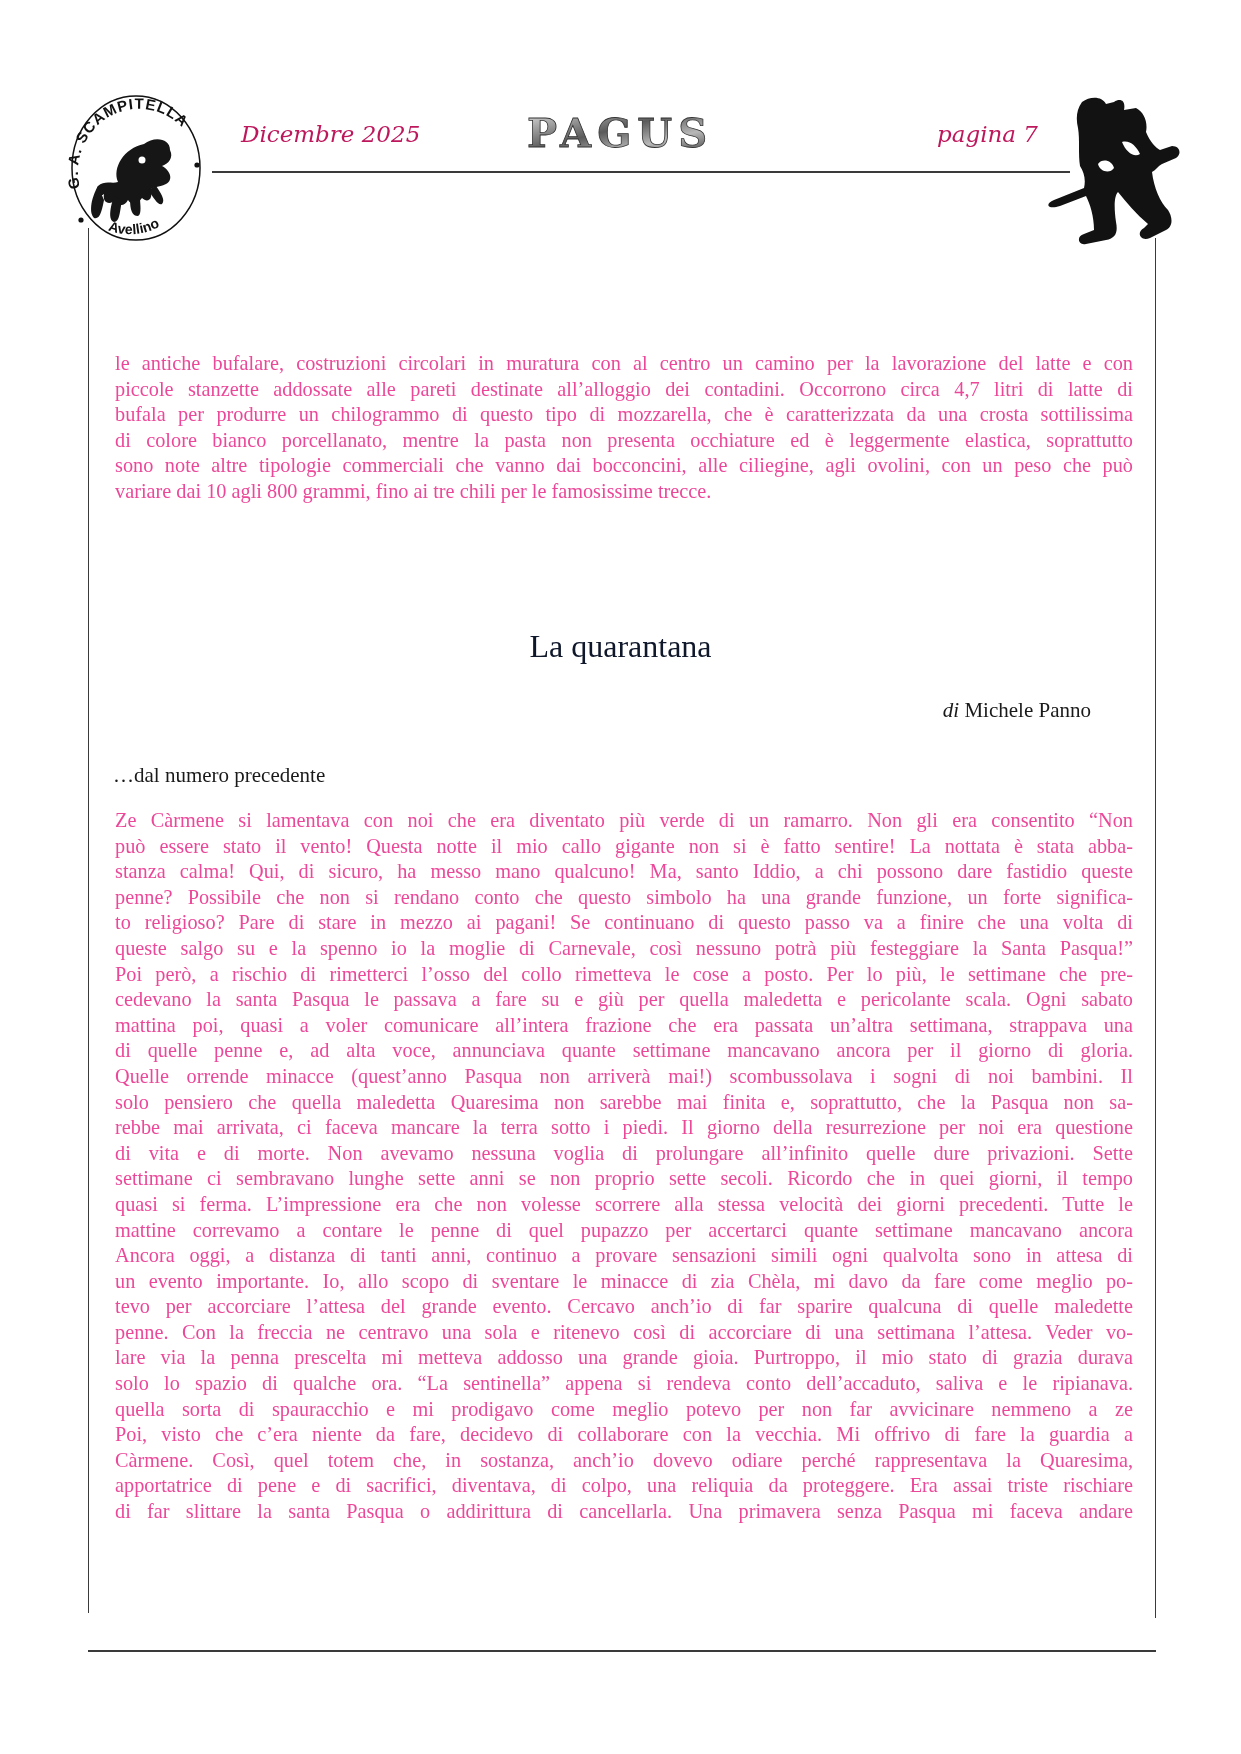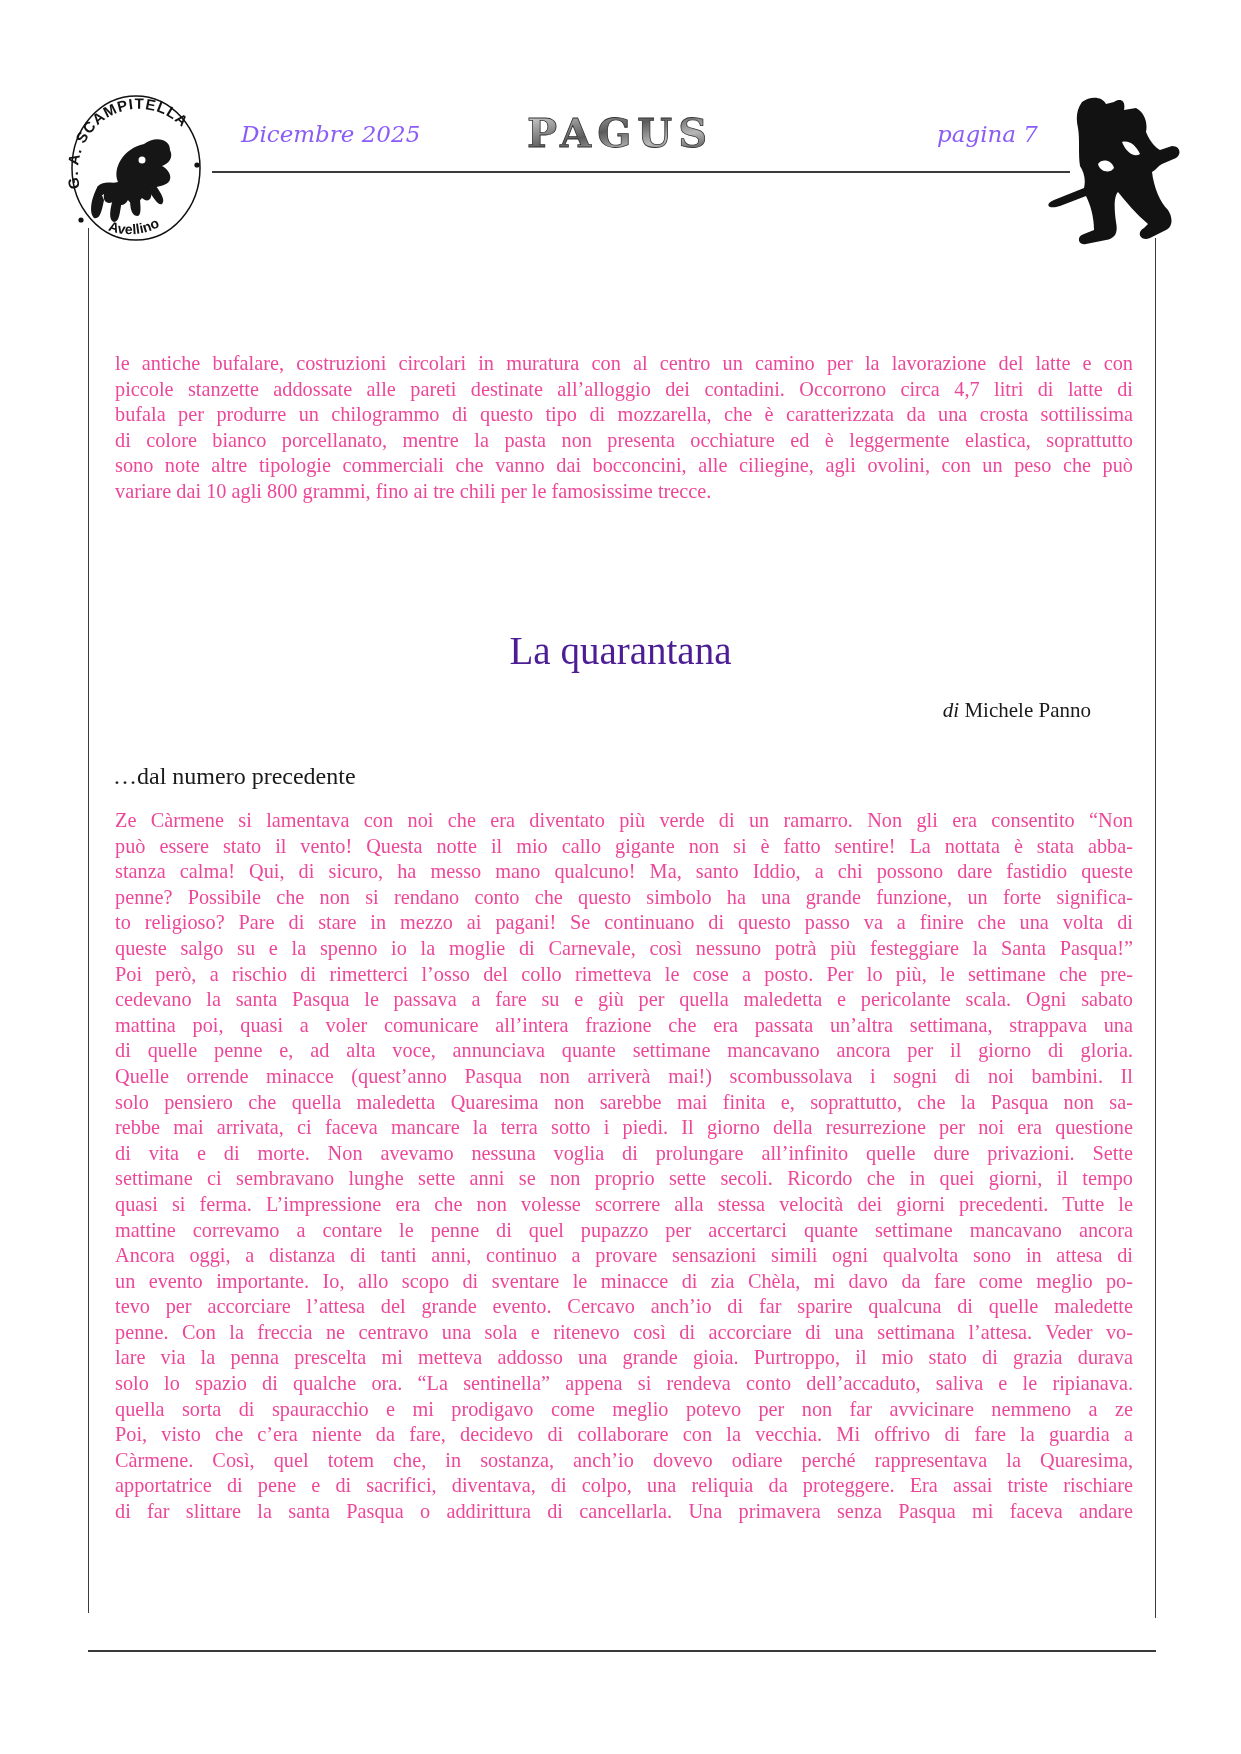--- a/index.html
+++ b/index.html
@@ -6,37 +6,37 @@
   body { width: 1241px; height: 1754px; position: relative; overflow: hidden;
          font-family: "DejaVu Serif", "Liberation Serif", serif; color: #1a1a1a; }
   .abs { position: absolute; }
   .hline { position: absolute; height: 0; border-top: 2px solid #3a3a3a; }
   .vline { position: absolute; width: 0; border-left: 1.5px solid #3a3a3a; }
 
   #logo-left { left: 58px; top: 88px; width: 156px; height: 158px; }
   #logo-right { left: 1040px; top: 92px; width: 140px; height: 160px; }
 
   .hdr-italic { font-family: "DejaVu Serif", "Liberation Serif", serif; font-style: italic;
-                font-size: 23px; color: #8b5cf6; position: absolute; }
+                font-size: 23px; color: #be185d; position: absolute; }
   #issue-date { left: 241px; top: 121px; }
   #page-number { left: 937px; top: 121px; }
 
   #masthead { left: 502px; top: 105px; width: 236px; height: 52px; }
 
   .body-text { position: absolute; left: 115px; width: 1018px; font-family: "Liberation Serif", "DejaVu Serif", serif;
                font-size: 20.3px; line-height: 25.6px; text-align: justify; color: #ec4899; }
   .body-text .ln { display: block; text-align: justify; text-align-last: justify; white-space: nowrap; }
   .body-text .ln.last { text-align-last: left; }
 
   #intro-text { top: 351px; }
   #article-title { position: absolute; left: 0; width: 1241px; top: 628px; text-align: center;
-                   font-family: "Liberation Serif", "DejaVu Serif", serif; font-size: 39px; color: #4c1d95; }
+                   font-family: "Liberation Serif", "DejaVu Serif", serif; font-size: 32px; color: #0f172a; }
   #byline { position: absolute; right: 150px; top: 698px; font-family: "Liberation Serif", serif; font-size: 21px; }
   #byline .di { font-style: italic; }
-  #continued { position: absolute; left: 113px; top: 763px; font-family: "Liberation Serif", serif; font-size: 24px; }
+  #continued { position: absolute; left: 113px; top: 763px; font-family: "Liberation Serif", serif; font-size: 21px; }
   #article-body { top: 808px; }
 </style>
 </head>
 <body>
 
 <div class="hline" style="left:212px; top:171px; width:858px;"></div>
 <div class="vline" style="left:88px; top:228px; height:1385px;"></div>
 <div class="vline" style="left:1155px; top:238px; height:1380px;"></div>
 <div class="hline" style="left:88px; top:1650px; width:1068px;"></div>
 

